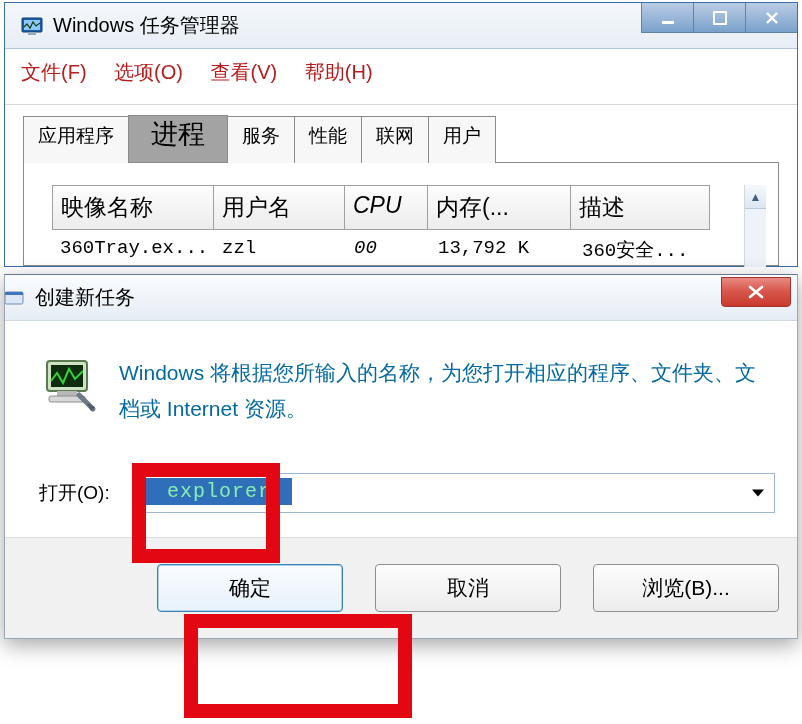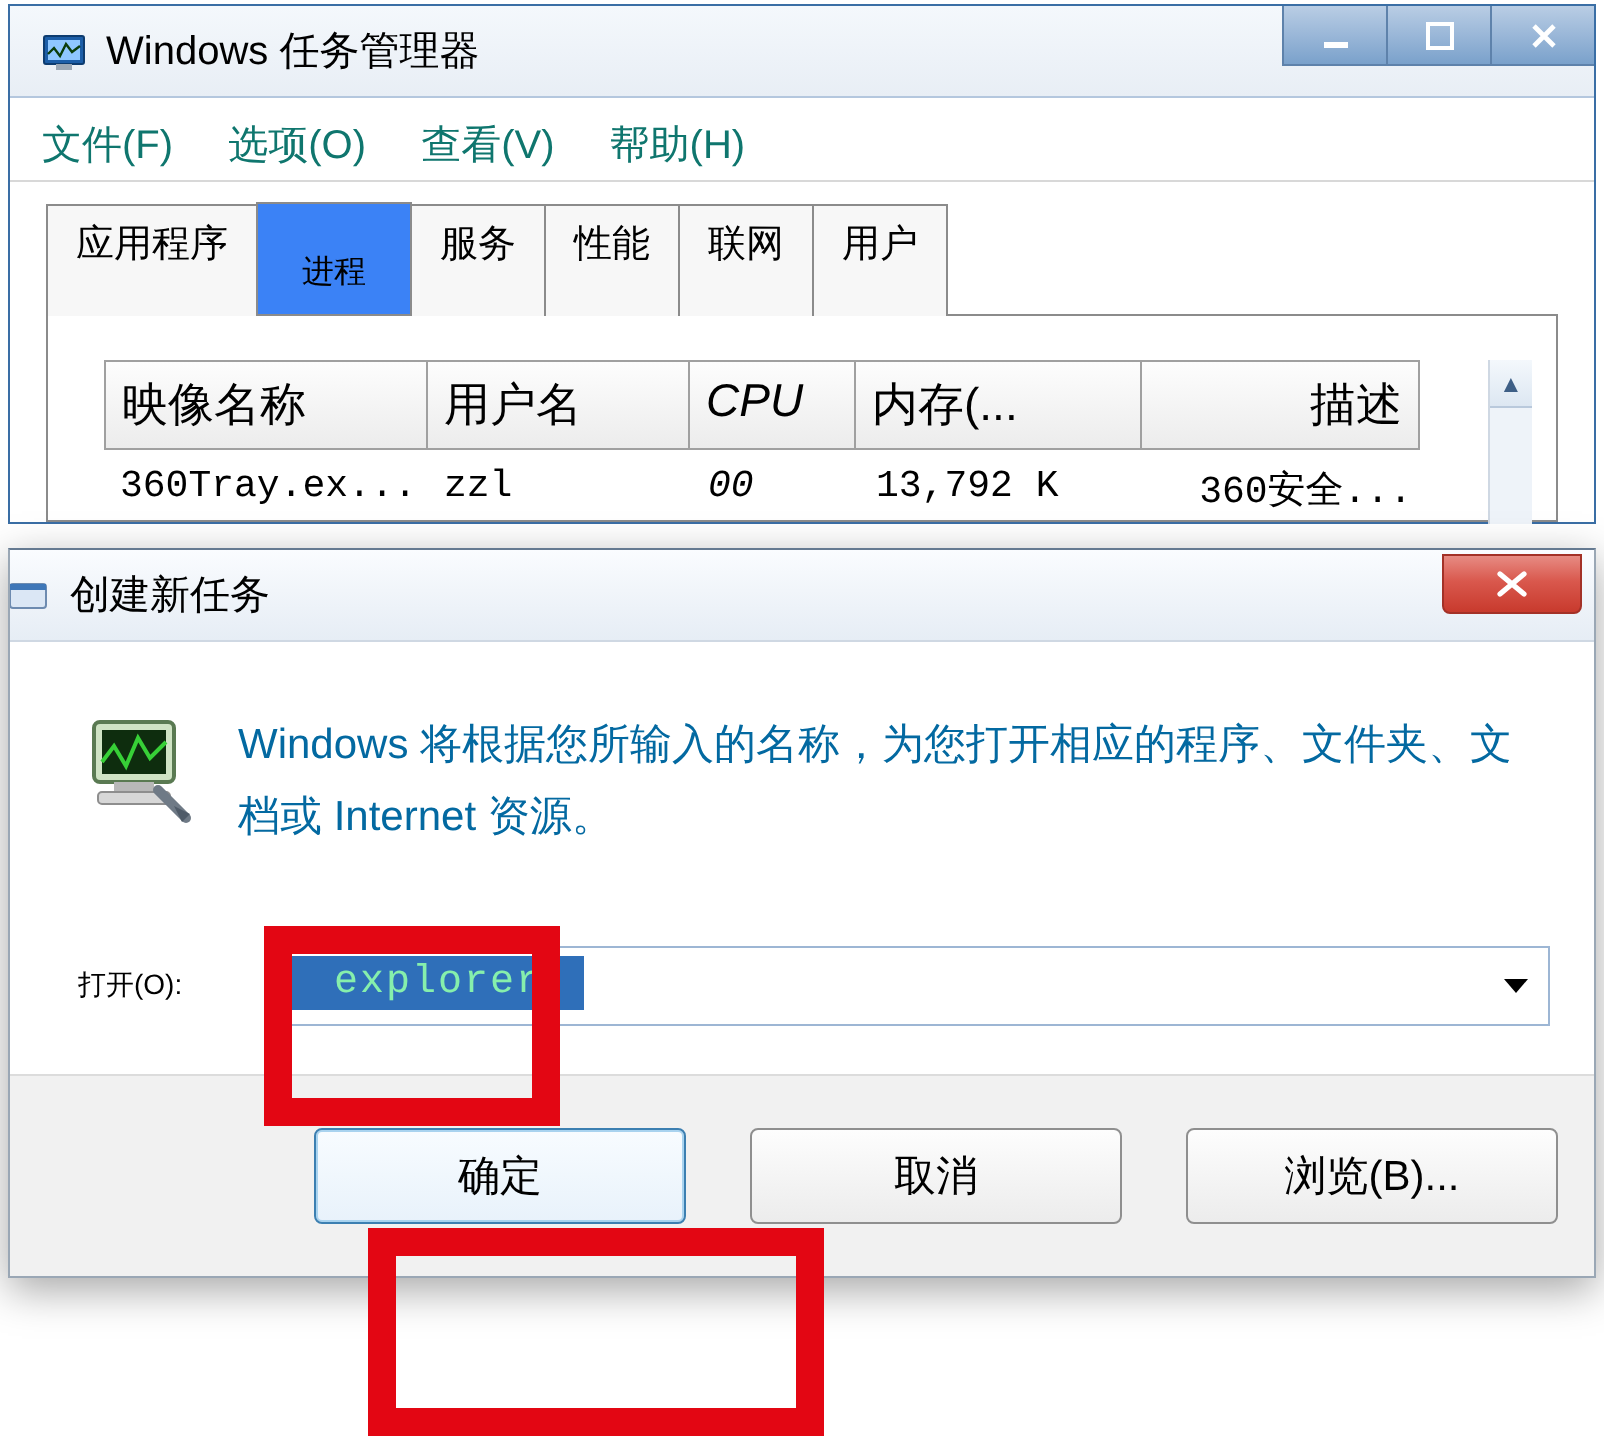--- a/index.html
+++ b/index.html
@@ -45,22 +45,22 @@
     border-left: 1px solid #5e82ab;
     border-bottom: 1px solid #5e82ab;
     display: flex; align-items: center; justify-content: center;
     color: #fff; font-weight: bold; font-size: 18px;
     text-shadow: 0 1px 1px rgba(0,0,0,.4);
   }
   .tm-winbtn:last-child { border-top-right-radius: 0; }
 
   .tm-menubar {
     background: #fff;
-    padding: 10px 16px 4px 16px;
-    font-size: 20px; color: #0f766e;
+    padding: 10px 16px 18px 16px;
+    font-size: 20px; color: #b91c1c;
     border-bottom: 1px solid #d8d8d8;
   }
   .tm-menubar span { margin-right: 22px; }
 
   .tm-body {
     background: #fff;
     padding: 10px 18px 0 18px;
   }
   .tabstrip {
     display: flex;
@@ -70,23 +70,23 @@
     border: 1px solid #8b8b8b;
     border-bottom: none;
     background: #f7f7f7;
     padding: 6px 14px 8px 14px;
     font-size: 19px;
     margin-right: -1px;
     position: relative;
     top: 1px;
   }
   .tab.active {
-    background: #3b82f6;
-    font-size: 16px;
-    padding: 24px 22px 10px 22px;
+    background: #a3a3a3;
+    font-size: 27px;
+    padding: 0 22px 10px 22px;
     top: 0;
     z-index: 2;
   }
   .tabpanel {
     border: 1px solid #8b8b8b;
     background: #fff;
     padding: 22px 12px 0 28px;
   }
   .proc-table {
     position: relative;
@@ -106,21 +106,21 @@
     display: flex;
     font-family: "SimSun","Courier New",monospace;
     font-size: 19px;
     padding: 7px 0 2px 0;
   }
   .proc-row .col { padding: 0 8px; }
   .col-img { width: 162px; }
   .col-user{ width: 132px; }
   .col-cpu { width: 84px; font-style: italic; }
   .col-mem { width: 144px; }
-  .col-desc{ width: 140px; text-align: right; }
+  .col-desc{ width: 140px; }
   .vscroll {
     position: absolute; right: 0; top: 0;
     width: 22px; height: 82px;
     background: #eef3f9;
     border-left: 1px solid #cfd8e3;
   }
   .vscroll .up {
     height: 24px;
     background: linear-gradient(#f4f8fc,#dde7f2);
     border-bottom: 1px solid #b9c9dc;
@@ -175,21 +175,21 @@
   .dlg-desc {
     font-size: 21px; line-height: 36px; color: #0369a1;
     max-width: 640px;
   }
 
   .dlg-row2 {
     display:flex; align-items:center;
     margin-top: 46px;
   }
   .open-label {
-    font-size: 14px; color:#000;
+    font-size: 19px; color:#000;
     width: 100px;
   }
   .combo-wrap { flex:1; position:relative; }
   .combo {
     width: 100%; height: 40px;
     border: 1px solid #9db6d4;
     padding: 4px 34px 4px 6px;
     font-size: 20px;
     position: relative;
     background:#fff;

